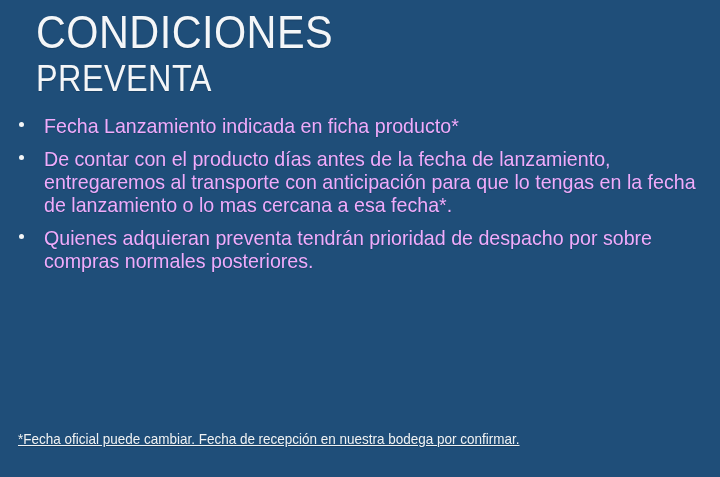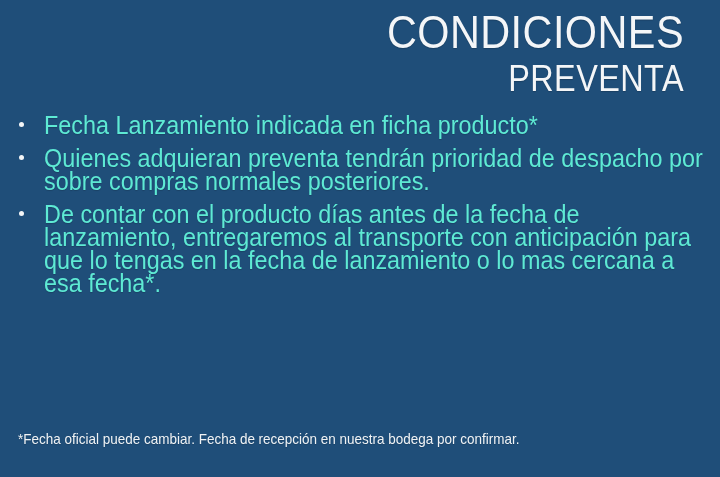--- a/index.html
+++ b/index.html
@@ -21,21 +21,21 @@
     box-sizing: border-box;
     overflow: hidden;
   }
 
   
   #title-block {
     position: absolute;
     top: 6px;
     left: 0;
     width: 720px;
-    text-align: right;
+    text-align: left;
   }
 
   #main-title {
     display: block;
     font-family: "Liberation Sans", "DejaVu Sans", sans-serif;
     font-size: 46px;
     font-weight: 300;
     letter-spacing: 0.5px;
     line-height: 52px;
     color: #f4f6f8;
@@ -65,23 +65,23 @@
     width: 692px;
     margin: 0;
     padding: 0;
     list-style: none;
   }
 
   .bullet-item {
     position: relative;
     padding-left: 28px;
     margin-bottom: 10px;
-    color: #5eead4;
+    color: #f0abfc;
     font-family: "Liberation Sans", "DejaVu Sans", sans-serif;
-    font-size: 25px;
+    font-size: 21px;
     font-weight: 400;
     line-height: 23px;
     text-shadow: 0 1px 1px rgba(0,0,0,0.16);
   }
 
   .bullet-item:last-child {
     margin-bottom: 0;
   }
 
   .bullet-marker {
@@ -106,20 +106,21 @@
     position: absolute;
     left: 18px;
     top: 430px;
     width: 690px;
     color: #f0f3f5;
     font-family: "Liberation Sans", "DejaVu Sans", sans-serif;
     font-size: 14.5px;
     font-weight: 400;
     line-height: 19px;
     text-shadow: 0 1px 1px rgba(0,0,0,0.16);
+    text-decoration: underline;
   }
 
   #footnote-text {
     display: block;
     transform: scaleX(0.93);
     transform-origin: left center;
     width: 107.5%;
   }
 </style>
 </head>
@@ -136,26 +137,26 @@
 
     <li class="bullet-item">
       <span class="bullet-marker"></span>
       <span class="bullet-text">Fecha Lanzamiento indicada en ficha producto*</span>
     </li>
 
 
 
     <li class="bullet-item">
       <span class="bullet-marker"></span>
-      <span class="bullet-text">Quienes adquieran preventa tendrán prioridad de despacho por sobre compras normales posteriores.</span>
+      <span class="bullet-text">De contar con el producto días antes de la fecha de lanzamiento, entregaremos al transporte con anticipación para que lo tengas en la fecha de lanzamiento o lo mas cercana a esa fecha*.</span>
     </li>
 
     <li class="bullet-item">
       <span class="bullet-marker"></span>
-      <span class="bullet-text">De contar con el producto días antes de la fecha de lanzamiento, entregaremos al transporte con anticipación para que lo tengas en la fecha de lanzamiento o lo mas cercana a esa fecha*.</span>
+      <span class="bullet-text">Quienes adquieran preventa tendrán prioridad de despacho por sobre compras normales posteriores.</span>
     </li>
 
   </ul>
 
   <div id="footnote">
     <span id="footnote-text">*Fecha oficial puede cambiar. Fecha de recepción en nuestra bodega por confirmar.</span>
   </div>
 
 </div>
 

